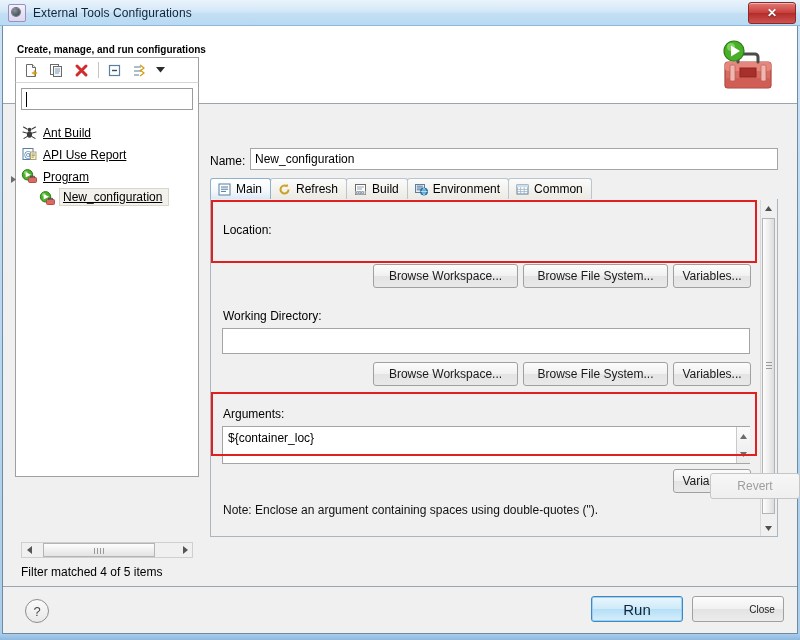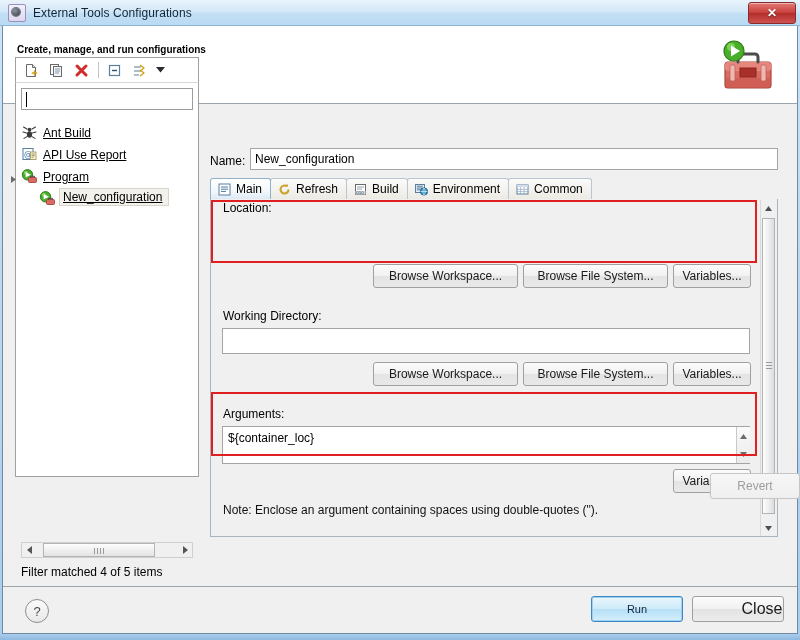--- a/index.html
+++ b/index.html
@@ -476,34 +476,34 @@
   }
   .btn-run {
     position: absolute;
     left: 588px; top: 9px;
     width: 92px; height: 26px;
     border: 1px solid #3c87c4;
     border-radius: 3px;
     background: linear-gradient(180deg, #eaf6fd 0%, #cfeaf9 48%, #b5dff6 52%, #d6effb 100%);
     box-shadow: 0 0 0 1px #9fd0ef inset;
     display: flex; align-items: center; justify-content: center;
-    font-size: 11px;
+    font-size: 15px;
     color: #10243a;
     cursor: pointer;
     box-sizing: border-box;
   }
   .btn-close-dlg {
     position: absolute;
     left: 689px; top: 9px;
     width: 92px; height: 26px;
     border: 1px solid #a0a0a0;
     border-radius: 3px;
     background: linear-gradient(180deg, #fcfcfc 0%, #f1f1f1 48%, #e3e3e3 52%, #ececec 100%);
     display: flex; align-items: center; justify-content: center;
-    font-size: 16px;
+    font-size: 10px;
     color: #1a1a1a;
     cursor: pointer;
     box-sizing: border-box;
     padding-left: 48px;
   }
   .bottom-edge {
     position: absolute;
     left: 0; top: 634px;
     width: 800px; height: 6px;
     background: linear-gradient(180deg, #a9cdec, #8fb9e0);
@@ -724,21 +724,21 @@
             <rect x="1" y="2" width="11" height="2.2" fill="#cfdded"></rect>
             <path d="M1 6.4 h11 M1 8.6 h11 M4.6 4.2 v6.8 M8.2 4.2 v6.8" stroke="#9ab0c5" stroke-width=".8"></path>
           </svg>
         </span>
         <span>Common</span>
       </div>
     </div>
 
     <div class="tabpage">
 
-      <div class="group-label" style="left:12px; top:2px;">Location:</div>
+      <div class="group-label" style="left:12px; top:24px;">Location:</div>
       <div class="btn" style="left:162px; top:65px; width:145px;">Browse Workspace...</div>
       <div class="btn" style="left:312px; top:65px; width:145px;">Browse File System...</div>
       <div class="btn" style="left:462px; top:65px; width:78px;">Variables...</div>
 
       <div class="group-label" style="left:12px; top:110px;">Working Directory:</div>
       <input class="text-field" style="left: 11px; top: 129px; width: 528px; height: 26px;" value="">
       <div class="btn" style="left:162px; top:163px; width:145px;">Browse Workspace...</div>
       <div class="btn" style="left:312px; top:163px; width:145px;">Browse File System...</div>
       <div class="btn" style="left:462px; top:163px; width:78px;">Variables...</div>
 

